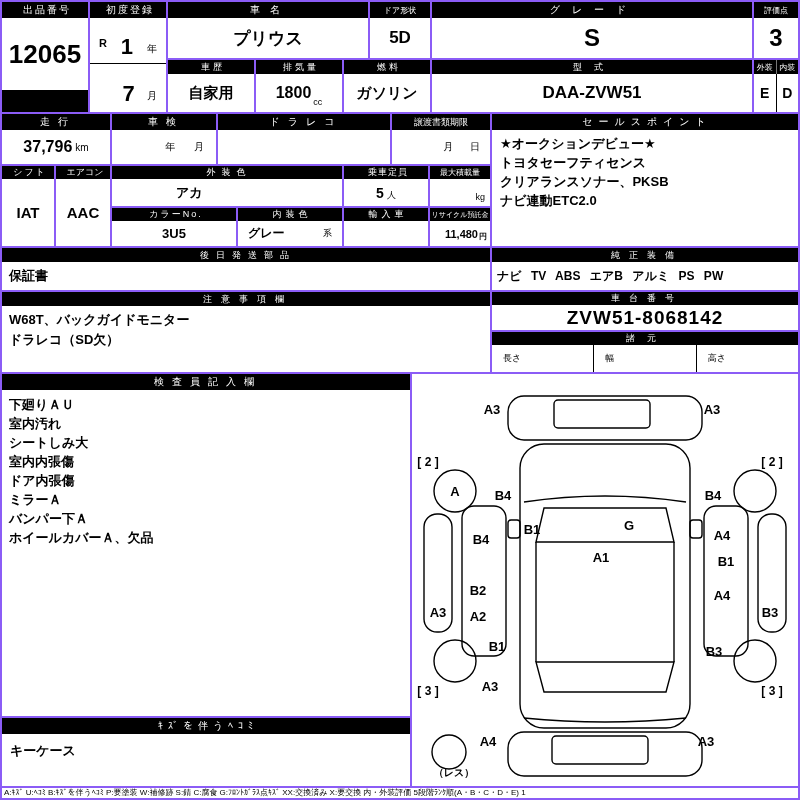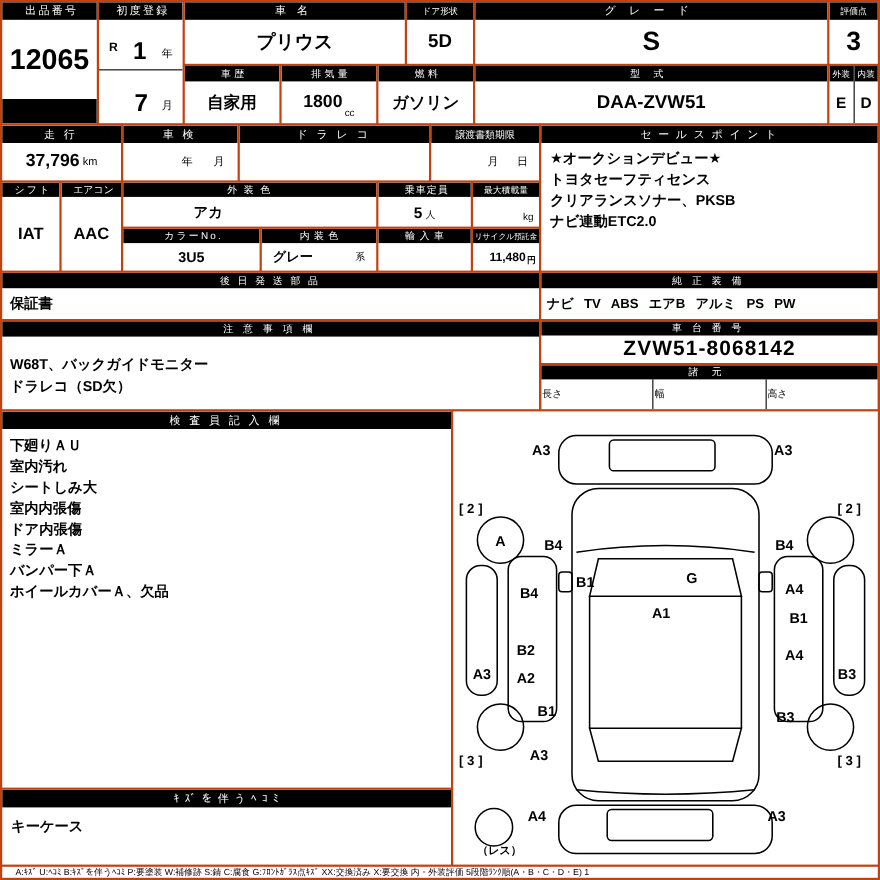--- a/index.html
+++ b/index.html
@@ -1,18 +1,18 @@
 <!DOCTYPE html>
 <html><head>
 <meta charset="utf-8">
 <style>
   * { margin:0; padding:0; box-sizing:border-box; }
   html,body { width:800px; height:800px; }
   body { font-family:"Liberation Sans","DejaVu Sans",sans-serif; background:#fff; }
-  #sheet { position:relative; width:800px; height:800px; background:#c2410c; overflow:hidden; }
+  #sheet { position:relative; width:800px; height:800px; background:#8b5cf6; overflow:hidden; }
   .cell { position:absolute; background:#fff; overflow:hidden; display:flex; flex-direction:column; }
   .hd { background:#000; color:#fff; flex:none; display:flex; align-items:center; justify-content:center;
         font-size:10px; height:16px; letter-spacing:4px; text-indent:4px; white-space:nowrap; }
   .hd.h14 { height:14px; font-size:9px; letter-spacing:3px; }
   .hd.h13 { height:13px; font-size:9px; letter-spacing:2px; }
   .hd.tiny { font-size:8px; letter-spacing:0; text-indent:0; }
   .v { flex:1; display:flex; align-items:center; justify-content:center; font-weight:bold; color:#000; }
   .v.left { justify-content:flex-start; }
   .unit { font-weight:normal; }
   .lines { flex:1; padding:4px 8px; }
@@ -22,23 +22,23 @@
   .fr-era { font-size:11px; font-weight:bold; align-self:center; margin-top:6px; }
   .fr-num { font-size:22px; font-weight:bold; flex:1; text-align:center; line-height:1; }
   .fr-unit { font-size:10px; padding-bottom:2px; }
   .split-hd { display:flex; height:14px; background:#000; flex:none; }
   .split-hd div { flex:1; color:#fff; font-size:8px; display:flex; align-items:center; justify-content:center; }
   .split-hd .sep { flex:none; width:1px; background:#777; }
   .split-v { flex:1; display:flex; }
   .split-v .sep { flex:none; width:1px; background:#000; }
   .split-v div { flex:1; display:flex; align-items:center; justify-content:center; font-weight:bold; font-size:14px; }
   .spec-row { flex:1; display:flex; gap:1px; background:#000; }
-  .spec-cell { flex:1; background:#fff; display:flex; align-items:center; padding-left:1px; font-size:9px; }
+  .spec-cell { flex:1; background:#fff; display:flex; align-items:center; padding-left:11px; font-size:9px; }
   .legend { position:absolute; left:2px; top:788px; width:796px; height:10px; background:#fff;
-            font-size:8px; line-height:10px; white-space:nowrap; padding-left:12px; }
+            font-size:8px; line-height:10px; white-space:nowrap; padding-left:2px; }
   .lot-black { position:absolute; left:0; bottom:0; width:100%; height:22px; background:#000; }
   svg text { fill:#000; }
   .mk-code { font:bold 13px "Liberation Sans","DejaVu Sans",sans-serif; text-anchor:middle; }
   .mk-bracket { font:bold 12px "Liberation Sans","DejaVu Sans",sans-serif; text-anchor:middle; }
   .mk-note { font:bold 10px "Liberation Sans","DejaVu Sans",sans-serif; text-anchor:middle; }
 </style>
 </head>
 <body>
 
 <div id="sheet">
@@ -210,21 +210,21 @@
     <div class="v left" style="font-size:13px;padding-left:7px">保証書</div>
   </div>
 
   <div class="cell" style="left:492px;top:248px;width:306px;height:42px">
     <div class="hd h14" style="letter-spacing:9px">純正装備</div>
     <div class="v left" style="font-size:12px;padding-left:5px;word-spacing:6px;white-space:nowrap">ナビ TV ABS エアB アルミ PS PW</div>
   </div>
 
   <div class="cell" style="left:2px;top:292px;width:488px;height:80px">
     <div class="hd h14" style="letter-spacing:9px">注意事項欄</div>
-    <div class="lines" style="padding:15px 7px">
+    <div class="lines" style="padding:4px 7px">
       <div style="line-height:20px">W68T、バックガイドモニター</div>
       <div style="line-height:20px">ドラレコ（SD欠）</div>
     </div>
   </div>
 
   <div class="cell" style="left:492px;top:292px;width:306px;height:38px">
     <div class="hd h13" style="letter-spacing:9px">車台番号</div>
     <div class="v" style="font-size:19px;letter-spacing:1px">ZVW51-8068142</div>
   </div>
 

